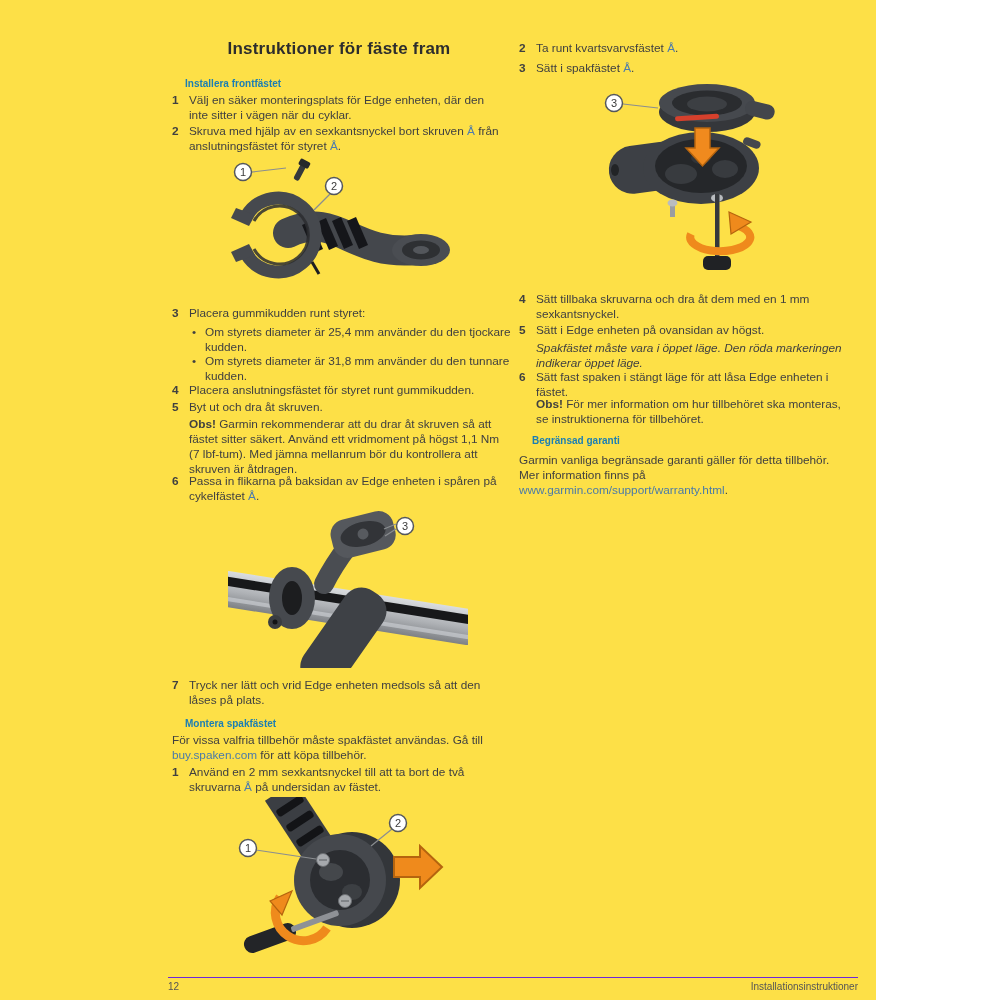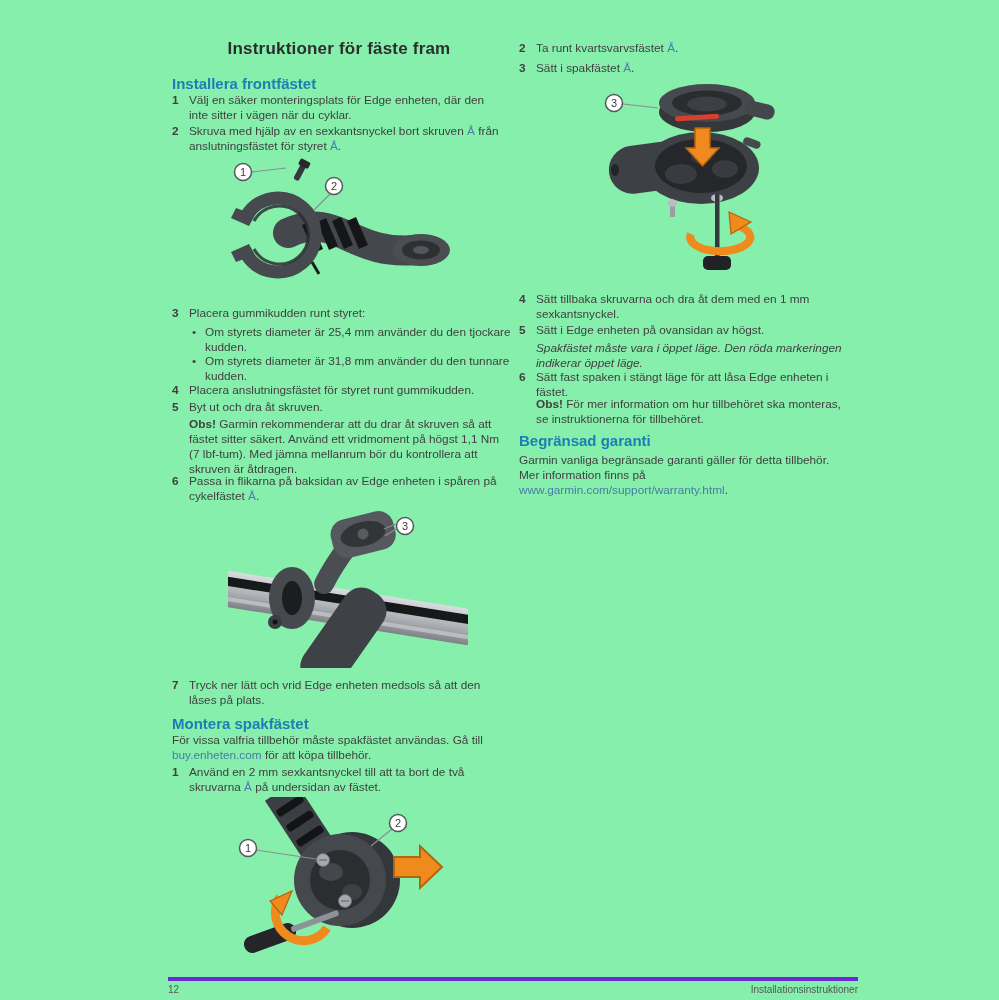--- a/index.html
+++ b/index.html
@@ -1,38 +1,38 @@
 <!DOCTYPE html>
 <html><head>
 <meta charset="utf-8">
 <style>
   html,body{margin:0;padding:0;background:#ffffff;}
   .page{
-    position:relative;width:999px;height:1000px;background:#86efac;
+    position:relative;width:876px;height:1000px;background:#fde047;
     font-family:"Liberation Sans",sans-serif;color:#404040;
     font-size:11.8px;line-height:15px;overflow:hidden;
   }
   .col{position:absolute;}
   .col-left{left:172px;top:40px;width:334px;}
   .col-right{left:519px;top:36px;width:332px;}
   .blk{position:absolute;left:0;width:100%;}
   .doc-title{font-size:17px;font-weight:bold;color:#2d2d2d;text-align:center;letter-spacing:.2px;}
-  .h-blue{font-size:15px;font-weight:bold;color:#1b7eb4;line-height:17px;}
+  .h-blue{font-size:10px;font-weight:bold;color:#1b7eb4;line-height:17px;margin-left:13px;}
   .step{display:flex;}
   .num{font-weight:bold;width:17px;flex:none;}
   .stext{flex:1;}
   .mark{color:#4d7cad;}
   .indent{left:17px;width:calc(100% - 17px);}
   .bullet-row{display:flex;padding-left:20px;}
   .dot{width:13px;flex:none;}
   .obs-label{font-weight:bold;}
   .link{color:#4a7aa8;text-decoration:none;cursor:pointer;}
   .footer{
     position:absolute;left:168px;top:977px;width:690px;
-    border-top:4px solid #6d28d9;display:flex;justify-content:space-between;
+    border-top:1px solid #6d28d9;display:flex;justify-content:space-between;
     font-size:10px;color:#555;padding-top:3px;line-height:12px;
   }
   .fig{position:absolute;}
   .fig svg{display:block;}
   .badge-circle{fill:#ffffff;stroke:#54575c;stroke-width:1.5;}
   .badge-text{font-family:"Liberation Sans",sans-serif;font-size:11px;fill:#3a3a3a;}
   .leader{stroke:#8a8d90;stroke-width:1.2;fill:none;}
 </style>
 </head>
 <body>
@@ -162,21 +162,21 @@
     </div>
 
     <div class="blk step" style="top:638px;">
       <span class="num">7</span>
       <span class="stext">Tryck ner lätt och vrid Edge enheten medsols så att den låses på plats.</span>
     </div>
 
     <div class="blk h-blue" style="top:675px;">Montera spakfästet</div>
 
     <div class="blk" style="top:693px;">
-      <span>För vissa valfria tillbehör måste spakfästet användas. Gå till </span><a class="link">buy.enheten.com</a><span> för att köpa tillbehör.</span>
+      <span>För vissa valfria tillbehör måste spakfästet användas. Gå till </span><a class="link">buy.spaken.com</a><span> för att köpa tillbehör.</span>
     </div>
 
     <div class="blk step" style="top:725px;">
       <span class="num">1</span>
       <span class="stext"><span>Använd en 2 mm sexkantsnyckel till att ta bort de två skruvarna </span><span class="mark">Å</span><span> på undersidan av fästet.</span></span>
     </div>
 
     <div class="fig" style="left:56px;top:757px;">
       <svg width="250" height="172" viewBox="0 0 250 172">
 

